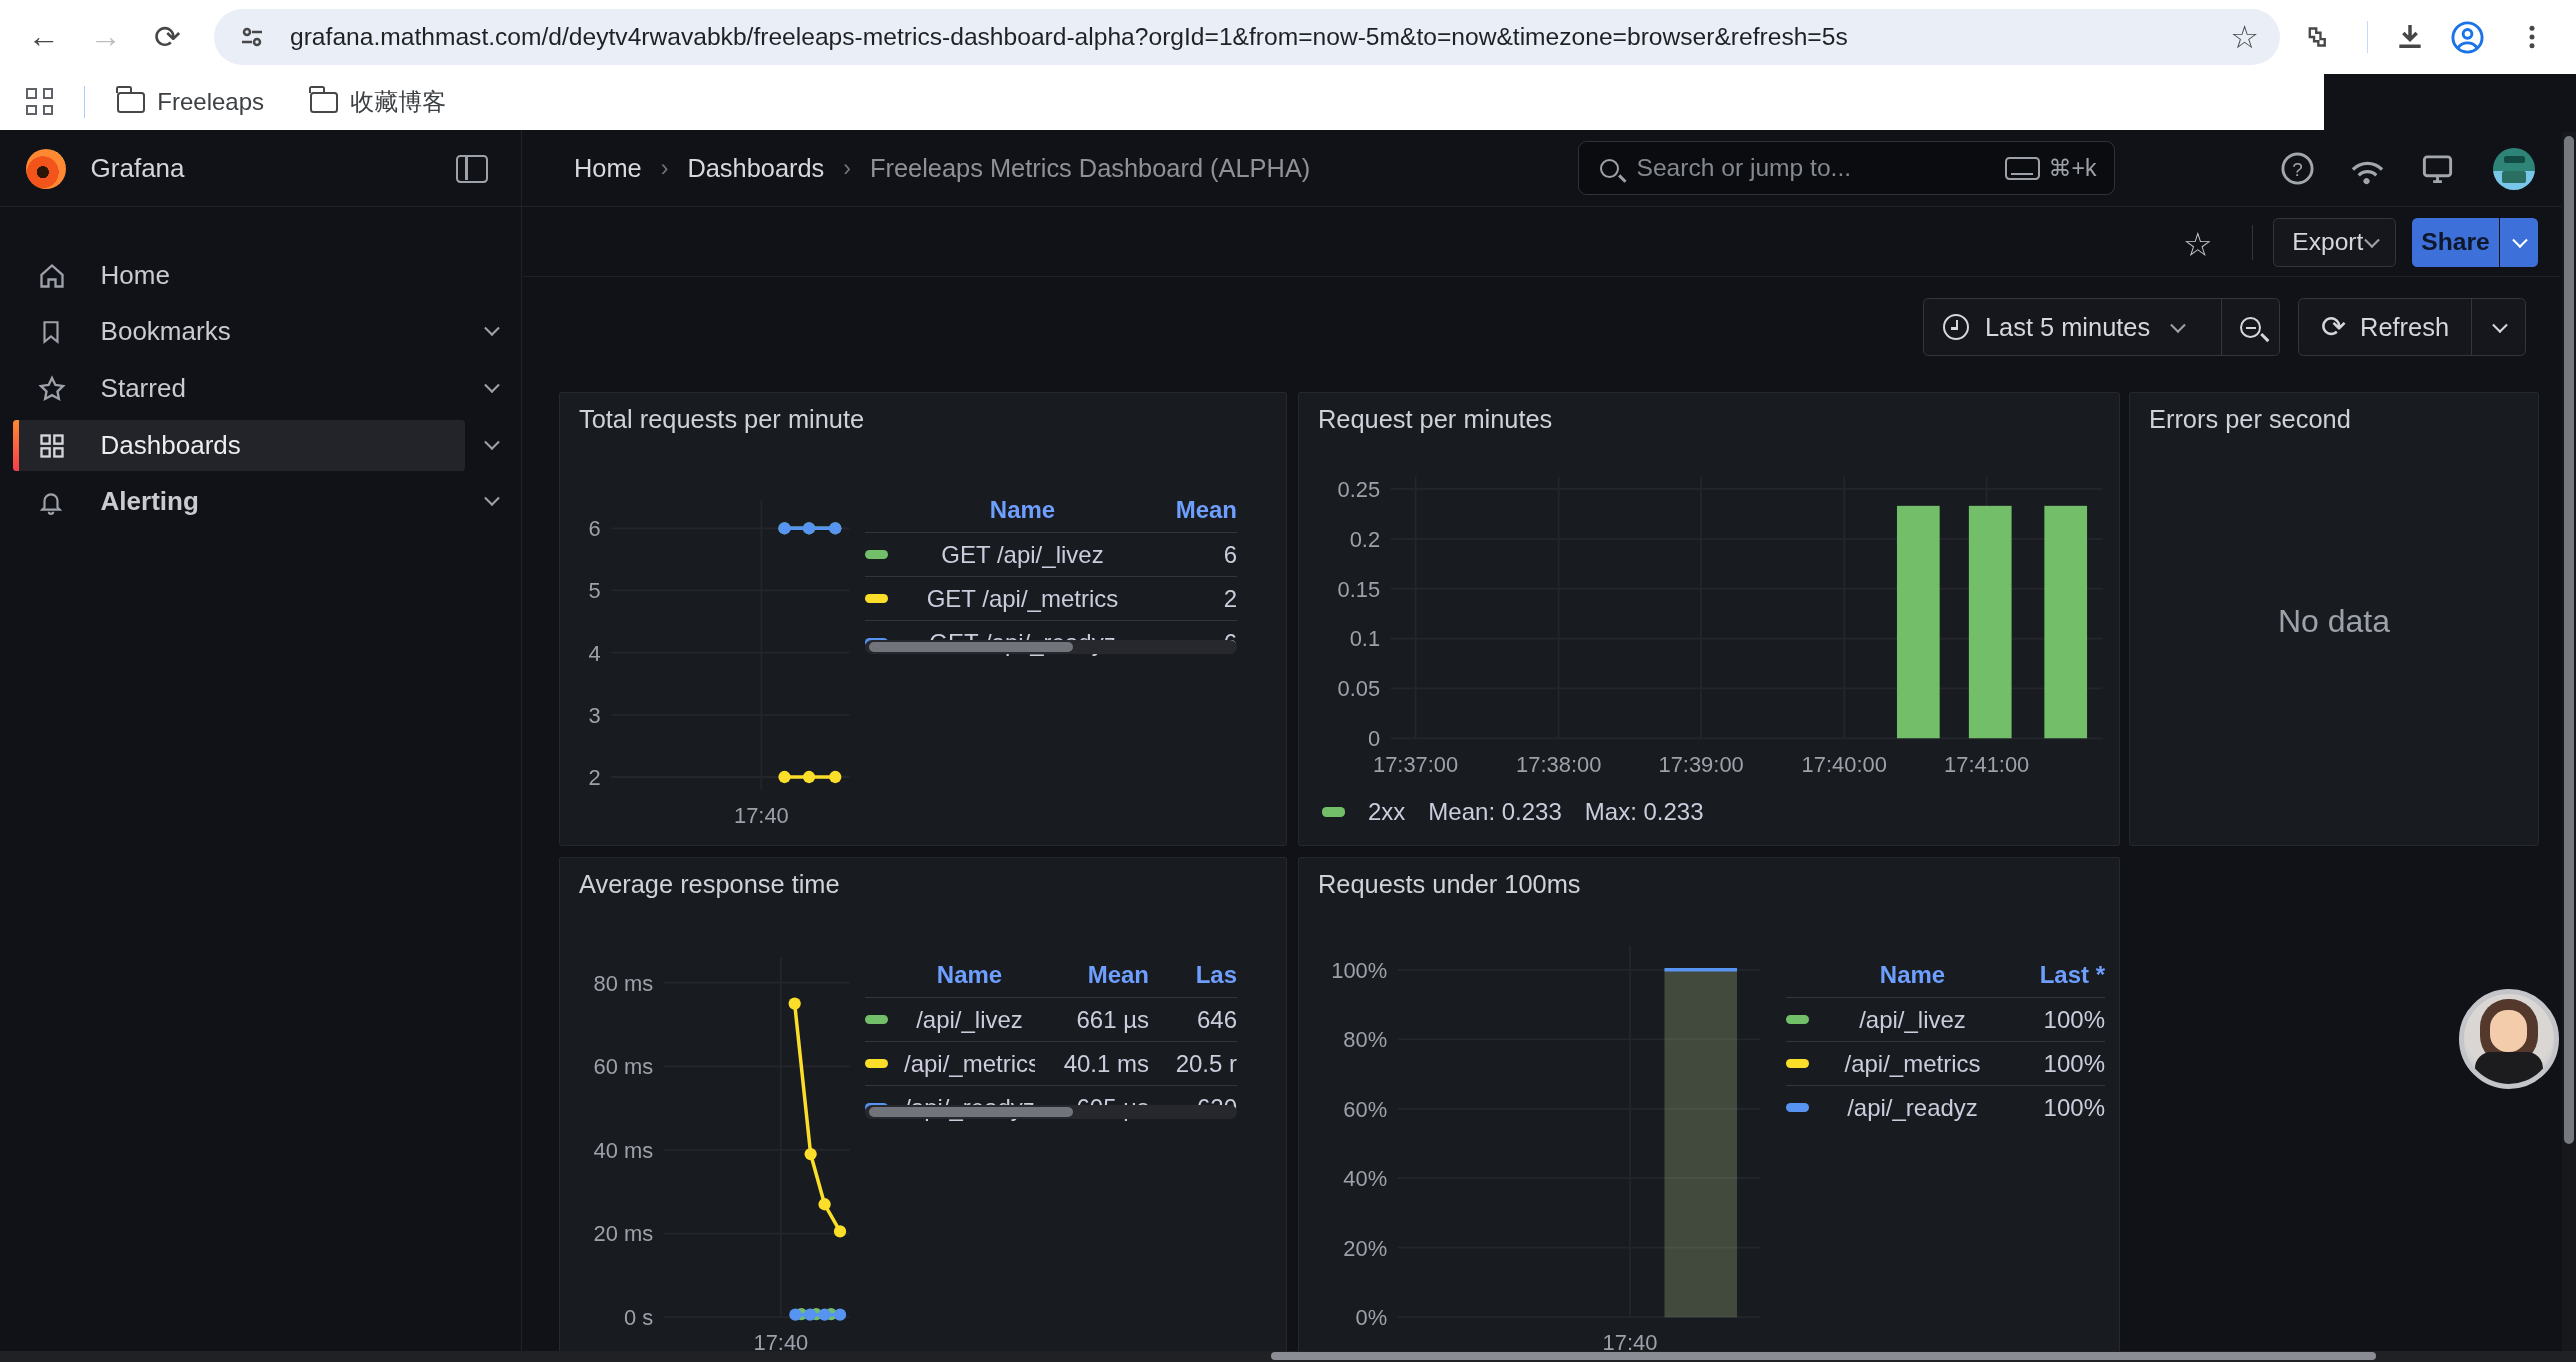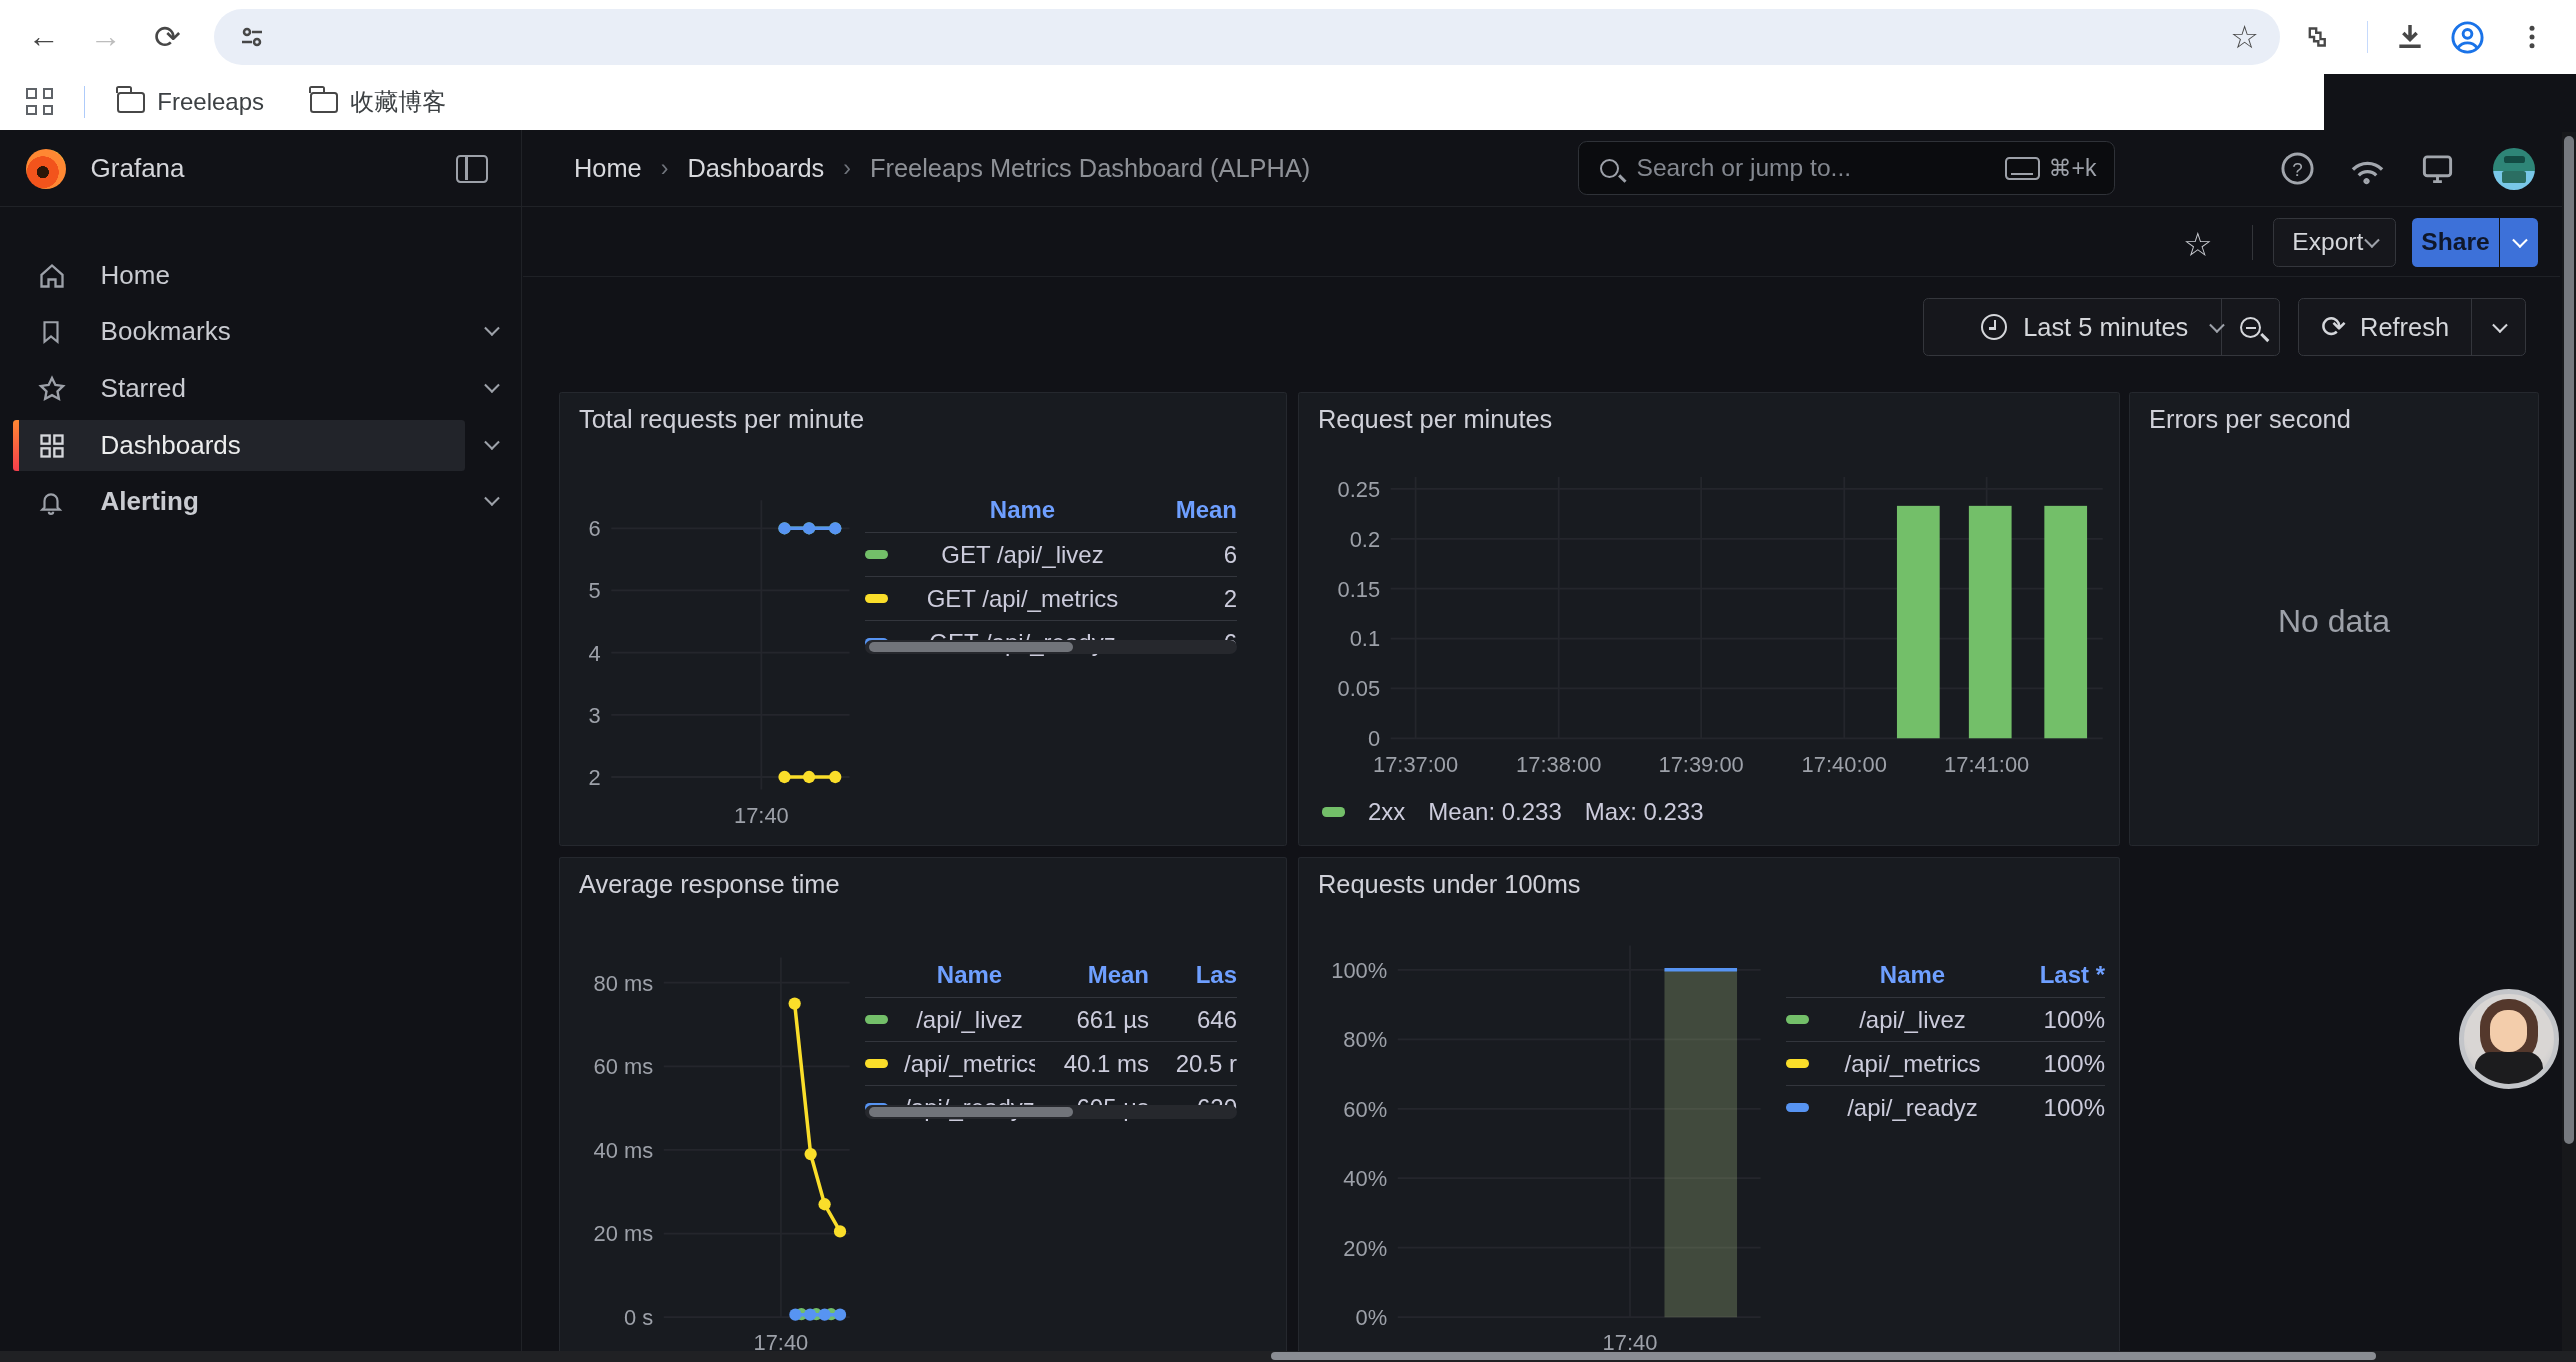--- a/index.html
+++ b/index.html
@@ -75,21 +75,21 @@
   .btn { display:flex; align-items:center; justify-content:center; font-size:24.6px; color:#d5d7db;
     border:0.9px solid #34363c; border-radius:5.3px; background:#16171c; }
   #export-btn { position:absolute; left:1750px; top:10.5px; width:123px; height:49px; gap:2px; }
   #share-btn { position:absolute; left:1889px; top:10.5px; width:87px; height:49px; background:#3d71d9; border:none;
     border-radius:5.3px 0 0 5.3px; color:#0f172a; font-weight:bold; }
   #share-chev { position:absolute; left:1977px; top:10.5px; width:38px; height:49px; background:#3d71d9;
     border-radius:0 5.3px 5.3px 0; color:#fff; display:flex; align-items:center; justify-content:center; }
   #controls-row { position:absolute; left:523px; top:298px; right:16px; height:61px; }
   #time-group { position:absolute; left:1400px; top:0; width:357px; height:58px; border:0.9px solid #34363c;
     border-radius:5.3px; display:flex; background:#16171c; }
-  #time-btn { flex:1; display:flex; align-items:center; gap:16px; padding-left:19px; color:#d5d7db; font-size:25.4px;justify-content:flex-end; }
+  #time-btn { flex:1; display:flex; align-items:center; gap:16px; padding-left:19px; color:#d5d7db; font-size:25.4px; }
   .clock-ic { width:26px; height:26px; border:2.6px solid #d5d7db; border-radius:50%; position:relative; }
   .clock-ic:before { content:""; position:absolute; left:10.5px; top:4.4px; width:2.6px; height:8.8px; background:#d5d7db; }
   .clock-ic:after { content:""; position:absolute; left:6.1px; top:11.4px; width:7px; height:2.6px; background:#d5d7db; }
   #zoomout-btn { width:58px; border-left:0.9px solid #34363c; display:flex; align-items:center; justify-content:center; }
   .magminus { width:21px; height:21px; border:2.6px solid #d5d7db; border-radius:50%; position:relative; }
   .magminus:before { content:""; position:absolute; left:3.5px; top:8px; width:10.5px; height:2.6px; background:#d5d7db; }
   .magminus:after { content:""; position:absolute; left:17.5px; top:17.5px; width:9.6px; height:2.6px;
     background:#d5d7db; transform:rotate(45deg); }
   #refresh-group { position:absolute; left:1775px; top:0; width:228px; height:58px; border:0.9px solid #34363c;
     border-radius:5.3px; display:flex; background:#16171c; }
@@ -136,20 +136,21 @@
   <div class="nav-ic" style="left:19px">←</div>
   <div class="nav-ic disabled" style="left:81px">→</div>
   <div class="nav-ic" style="left:143px">⟳</div>
   <div id="url-pill">
     <svg style="margin-left:23px" width="30" height="30" viewBox="0 0 24 24" fill="none" stroke="#474747" stroke-width="2">
       <circle cx="8" cy="8" r="2.4"></circle>
         <line x1="12" y1="8" x2="20" y2="8"></line>
       <circle cx="16" cy="16" r="2.4"></circle>
         <line x1="4" y1="16" x2="12" y2="16"></line>
     </svg>
+    <span id="url-text" style="margin-left:23px">grafana.mathmast.com/d/deytv4rwavabkb/freeleaps-metrics-dashboard-alpha?orgId=1&amp;from=now-5m&amp;to=now&amp;timezone=browser&amp;refresh=5s</span>
     <span style="position:absolute;right:21px;font-size:32px;color:#474747">☆</span>
   </div>
   <div class="chrome-right-ic" style="left:2290px">
     <svg width="32" height="32" viewBox="0 0 24 24" fill="none" stroke="#474747" stroke-width="2.2">
       <path d="M9 4h6v4h4v6h4v6h-6v-4h-4v-4H9z" transform="scale(0.8) translate(3,3)"></path>
     </svg>
   </div>
   <div class="vdiv" style="left:2367px;top:21px;height:32px;background:#c6dafc"></div>
   <div class="chrome-right-ic" style="left:2387px">
     <svg width="32" height="32" viewBox="0 0 24 24" fill="none" stroke="#474747" stroke-width="2.6">

